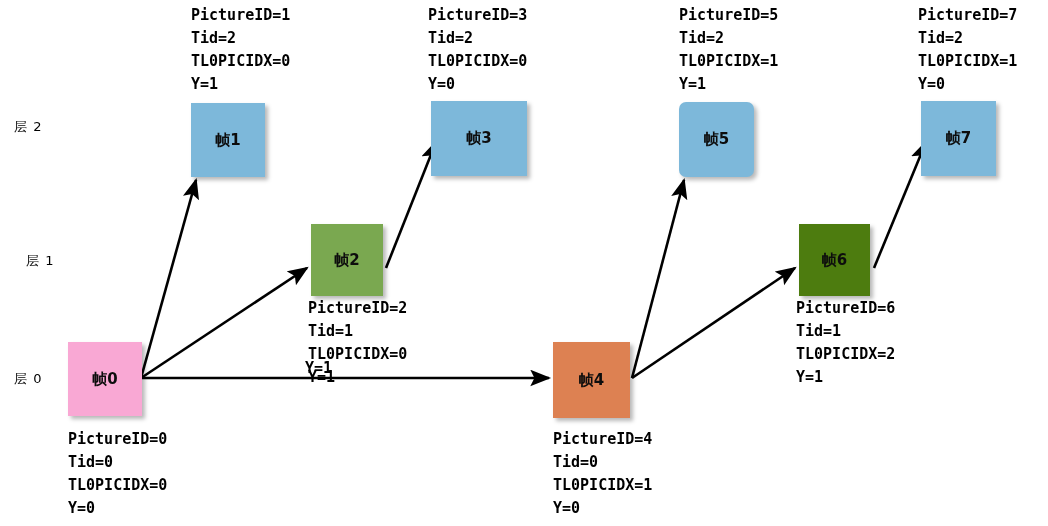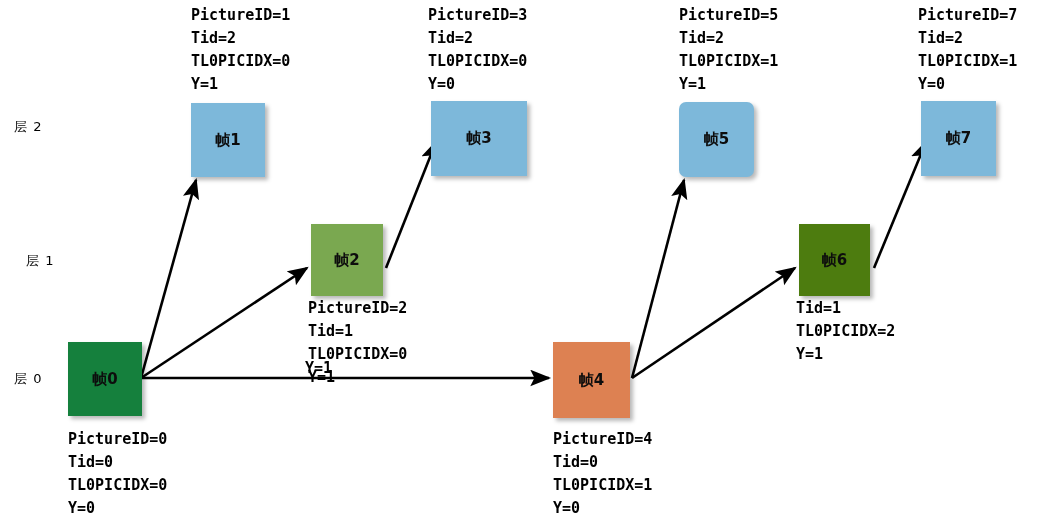--- a/index.html
+++ b/index.html
@@ -84,21 +84,21 @@
         <line x1="874" y1="268" x2="926" y2="142" stroke="#000000" stroke-width="2.6" marker-end="url(#arrowhead)"></line>
       </g>
   </svg>
 
   <div id="layer-labels">
       <div class="layer-label" style="left: 14px; top: 118px;">层 2</div>
       <div class="layer-label" style="left: 14px; top: 252px; margin-left: 12px;">层 1</div>
       <div class="layer-label" style="left: 14px; top: 370px;">层 0</div>
     </div>
   <div id="nodes-group">
-      <div class="node-box" style="left: 68px; top: 342px; width: 74px; height: 74px; background: #15803d;">
+      <div class="node-box" style="left: 68px; top: 342px; width: 74px; height: 74px; background: #f9a8d4;">
         <span class="node-label">帧0</span>
       </div>
       <div class="node-box" style="left: 191px; top: 103px; width: 74px; height: 74px; background: rgb(125, 184, 218);">
         <span class="node-label">帧1</span>
       </div>
       <div class="node-box" style="left: 311px; top: 224px; width: 72px; height: 72px; background: rgb(122, 168, 80);">
         <span class="node-label">帧2</span>
       </div>
       <div class="node-box" style="left: 431px; top: 101px; width: 96px; height: 75px; background: rgb(125, 184, 218);">
         <span class="node-label">帧3</span>
@@ -147,20 +147,21 @@
         <div>TL0PICIDX=1</div>
         <div>Y=0</div>
       </div>
       <div class="meta-block" style="left: 679px; top: 4px;">
         <div>PictureID=5</div>
         <div>Tid=2</div>
         <div>TL0PICIDX=1</div>
         <div>Y=1</div>
       </div>
       <div class="meta-block" style="left: 796px; top: 297px;">
+        <div>PictureID=6</div>
         <div>Tid=1</div>
         <div>TL0PICIDX=2</div>
         <div>Y=1</div>
       </div>
       <div class="meta-block" style="left: 918px; top: 4px;">
         <div>PictureID=7</div>
         <div>Tid=2</div>
         <div>TL0PICIDX=1</div>
         <div>Y=0</div>
       </div>

